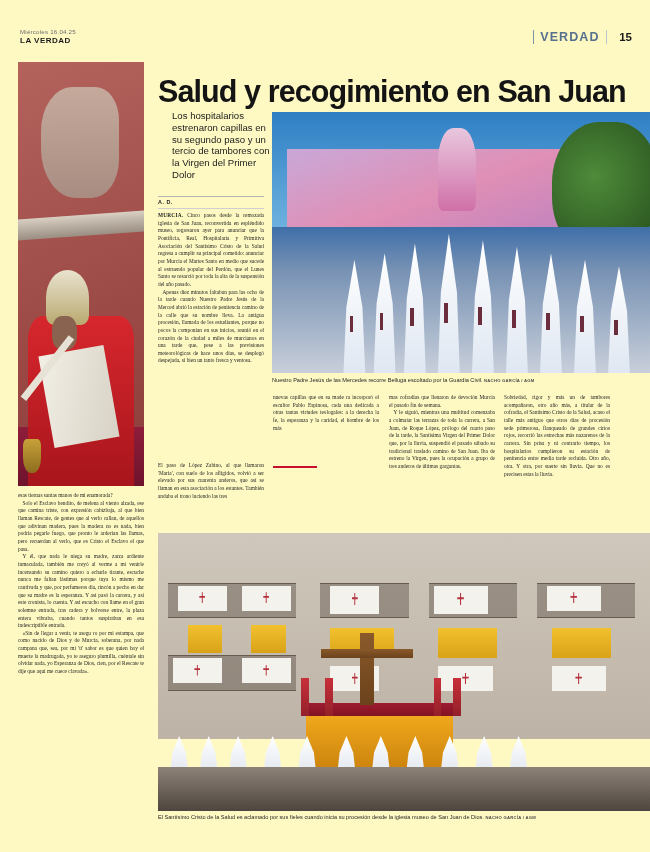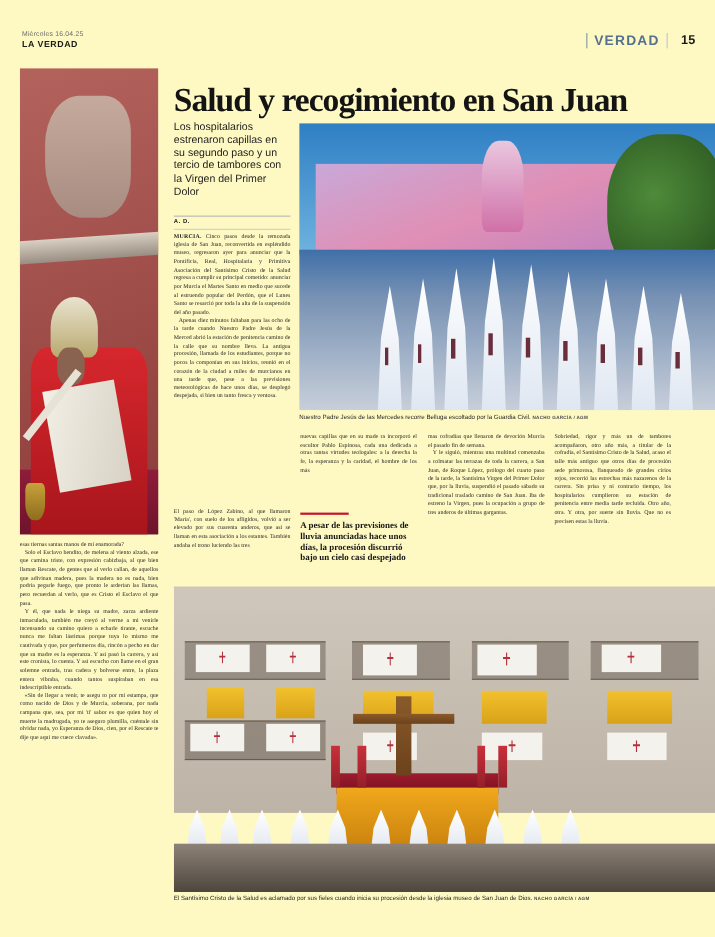--- a/index.html
+++ b/index.html
@@ -80,21 +80,21 @@
   .headline {
     position: absolute;
     left: 158px;
     top: 56px;
     width: 492px;
     font-size: 30.5px;
     line-height: 1.02;
     font-weight: bold;
     letter-spacing: -0.9px;
     color: #141414;
-    font-family: Liberation Serif, serif;
+    font-family: Liberation Sans, sans-serif;
   }
 
   
   .photo-left {
     position: absolute;
     left: 18px;
     top: 62px;
     width: 126px;
     height: 424px;
     overflow: hidden;
@@ -140,21 +140,21 @@
   }
   .caption-bottom {
     left: 158px;
     top: 814px;
     width: 492px;
   }
 
   
   .subhead {
     position: absolute;
-    left: 158px;
+    left: 172px;
     top: 110px;
     width: 106px;
     font-size: 9.6px;
     line-height: 1.23;
     color: #1c1c1c;
     font-family: "Liberation Sans", sans-serif;
   }
   .byline-rule {
     position: absolute;
     left: 158px;
@@ -383,21 +383,20 @@
   <div class="col col-b">
     <p class="first"><span class="loc">MURCIA.</span> <span>Cinco pasos desde la remozada iglesia de San Juan, reconvertida en espléndido museo, regresaron ayer para anunciar que la Pontificia, Real, Hospitalaria y Primitiva Asociación del Santísimo Cristo de la Salud regresa a cumplir su principal cometido: anunciar por Murcia el Martes Santo en medio que sucede al estruendo popular del Perdón, que el Lunes Santo se resarció por toda la alta de la suspensión del año pasado.</span></p>
     <p>Apenas diez minutos faltaban para las ocho de la tarde cuando Nuestro Padre Jesús de la Merced abrió la estación de penitencia camino de la calle que su nombre lleva. La antigua procesión, llamada de los estudiantes, porque no pocos la componían en sus inicios, reunió en el corazón de la ciudad a miles de murcianos en una tarde que, pese a las previsiones meteorológicas de hace unos días, se desplegó despejada, si bien un tanto fresca y ventosa.</p>
   </div>
 
   <div class="col col-b2">
     <p class="first">El paso de López Zabino, al que llamaron 'María', con suelo de los afligidos, volvió a ser elevado por sus cuarenta anderos, que así se llaman en esta asociación a los estantes. También andaba el trono luciendo las tres</p>
   </div>
 
   <div class="pullquote-rule"></div>
-  <div class="pullquote">A pesar de las previsiones de lluvia anunciadas hace unos días, la procesión discurrió bajo un cielo casi despejado</div>
 
   <div class="col col-c">
     <p class="first">nuevas capillas que en su made ra incorporó el escultor Pablo Espinosa, cada una dedicada a otras tantas virtudes teologales: a la derecha la fe, la esperanza y la caridad, el hombre de los más</p>
   </div>
 
   <div class="col col-d">
     <p class="first">mas cofradías que llenaron de devoción Murcia el pasado fin de semana.</p>
     <p>Y le siguió, mientras una multitud comenzaba a colmatar las terrazas de toda la carrera, a San Juan, de Roque López, prólogo del cuarto paso de la tarde, la Santísima Virgen del Primer Dolor que, por la lluvia, suspendió el pasado sábado su tradicional traslado camino de San Juan. Iba de estreno la Virgen, pues la ocupación a grupo de tres anderos de últimas gargantas.</p>
   </div>
 

